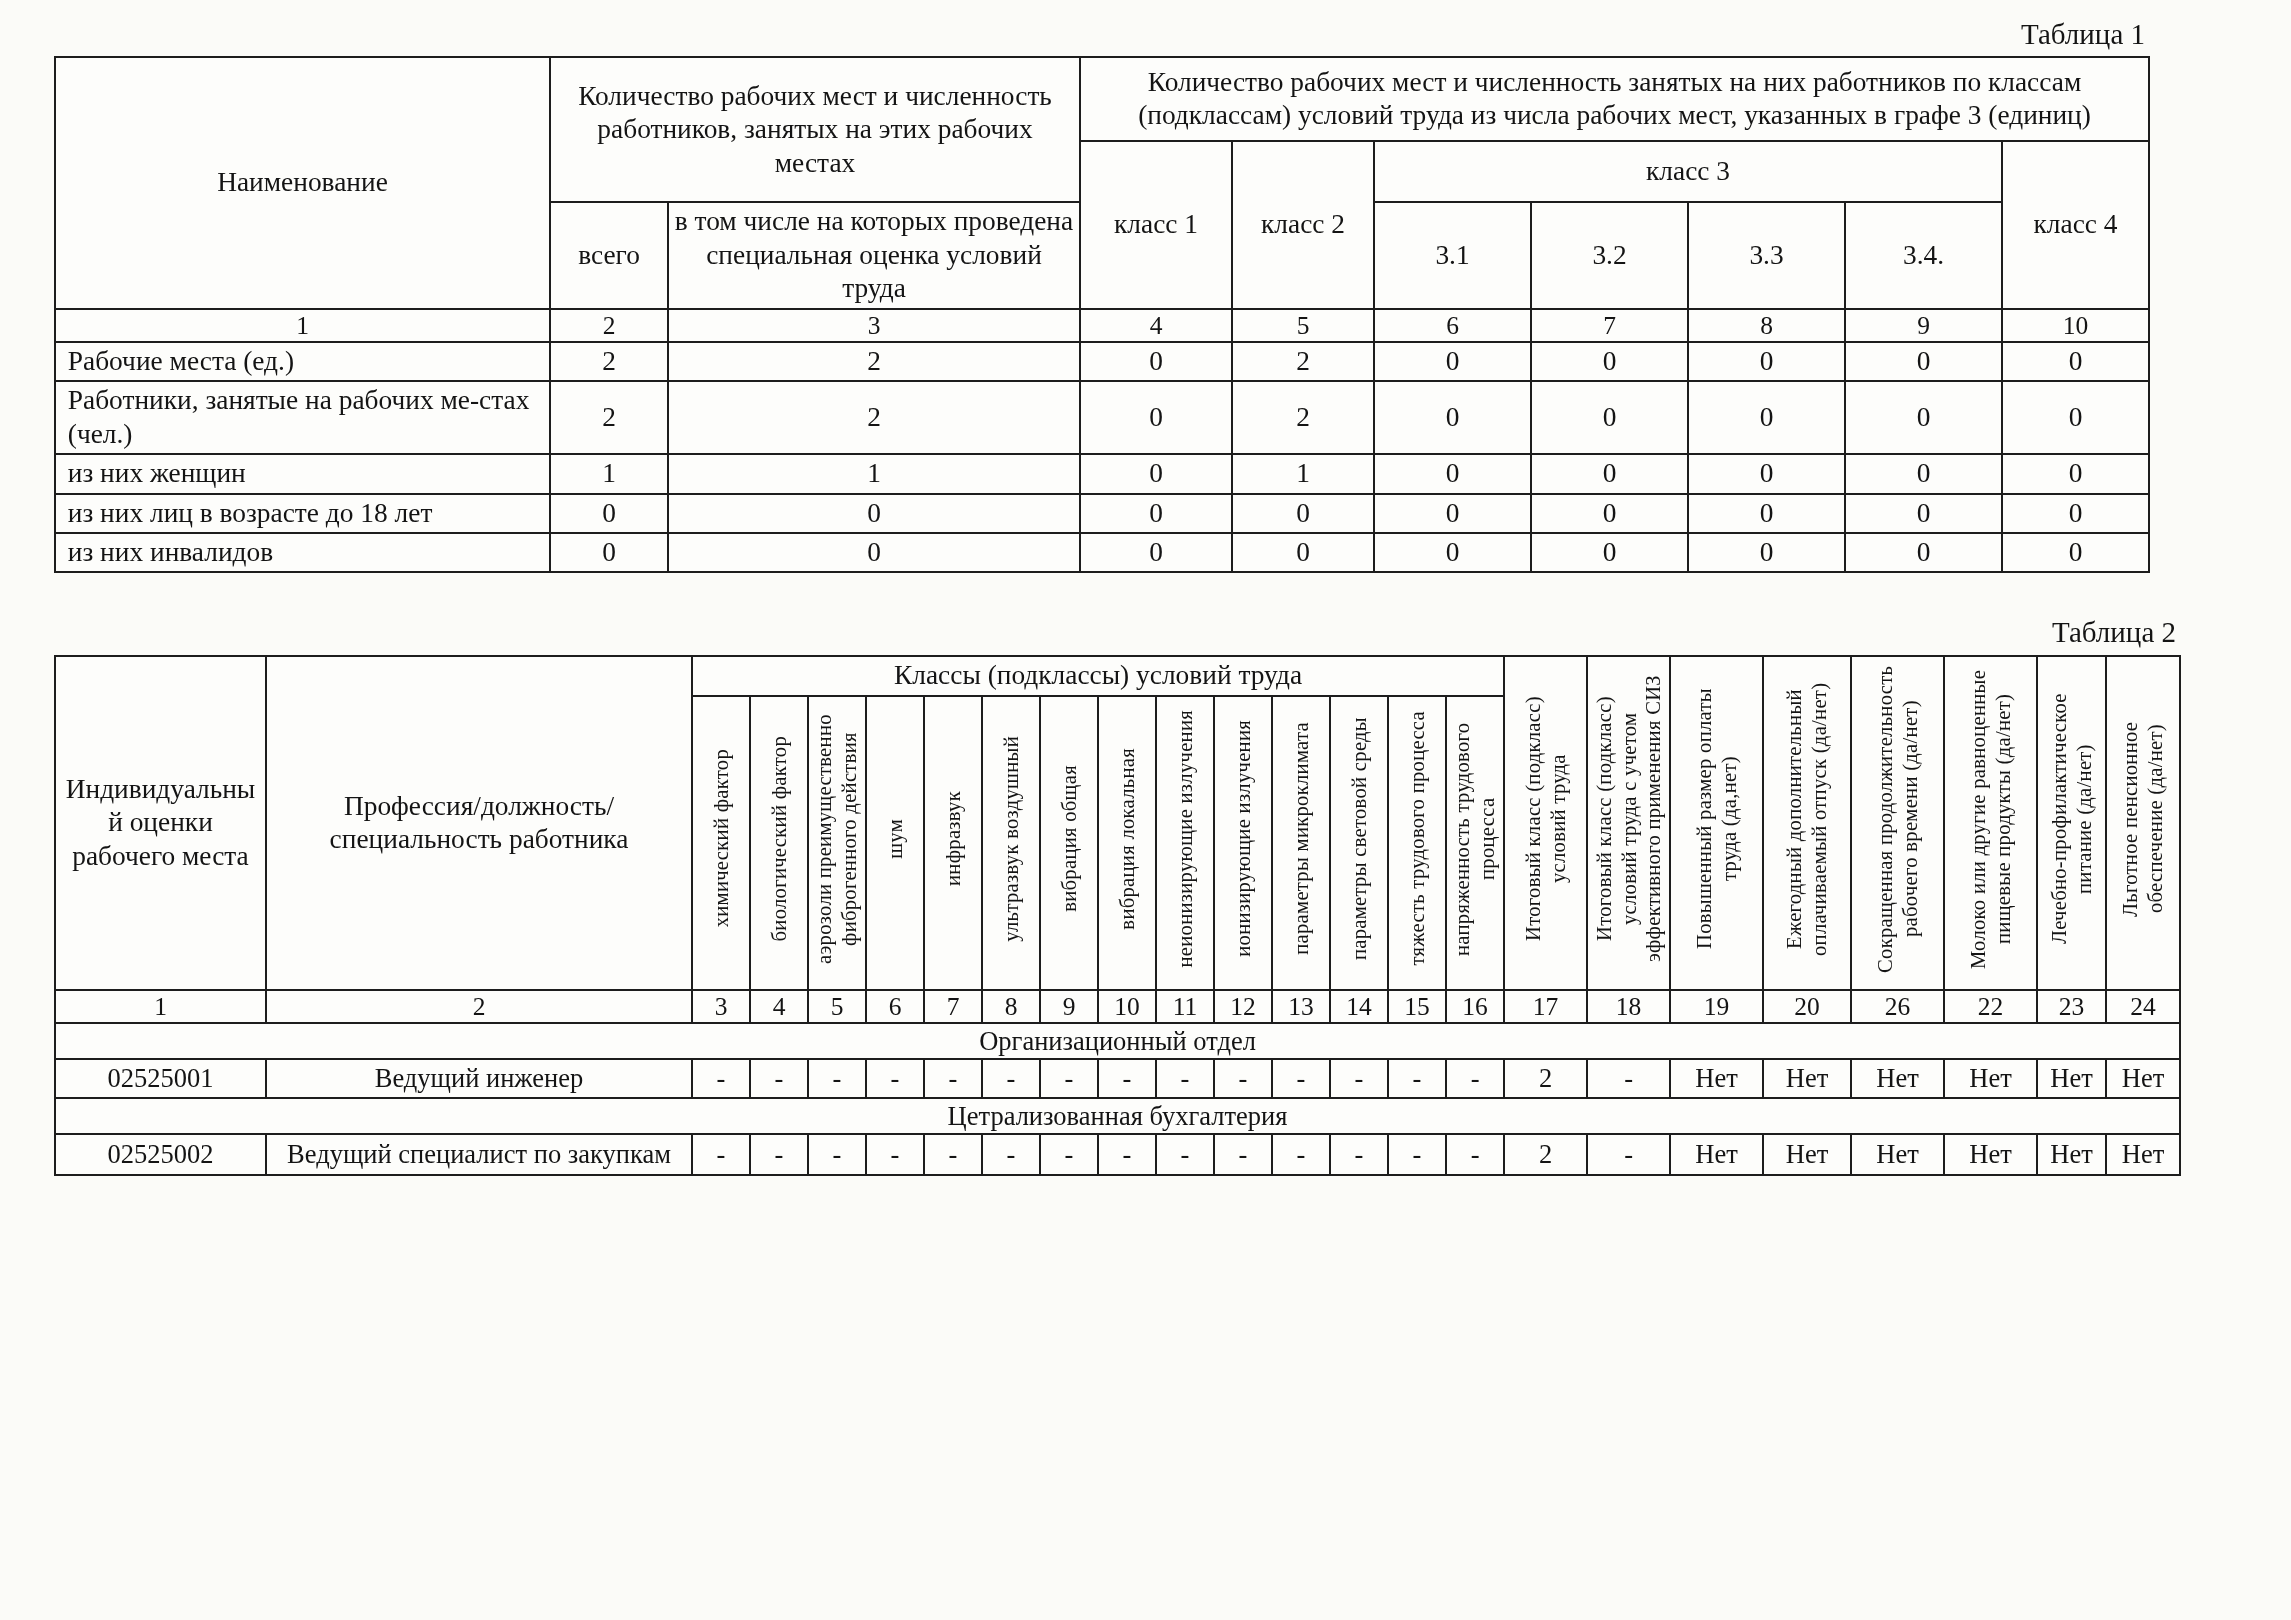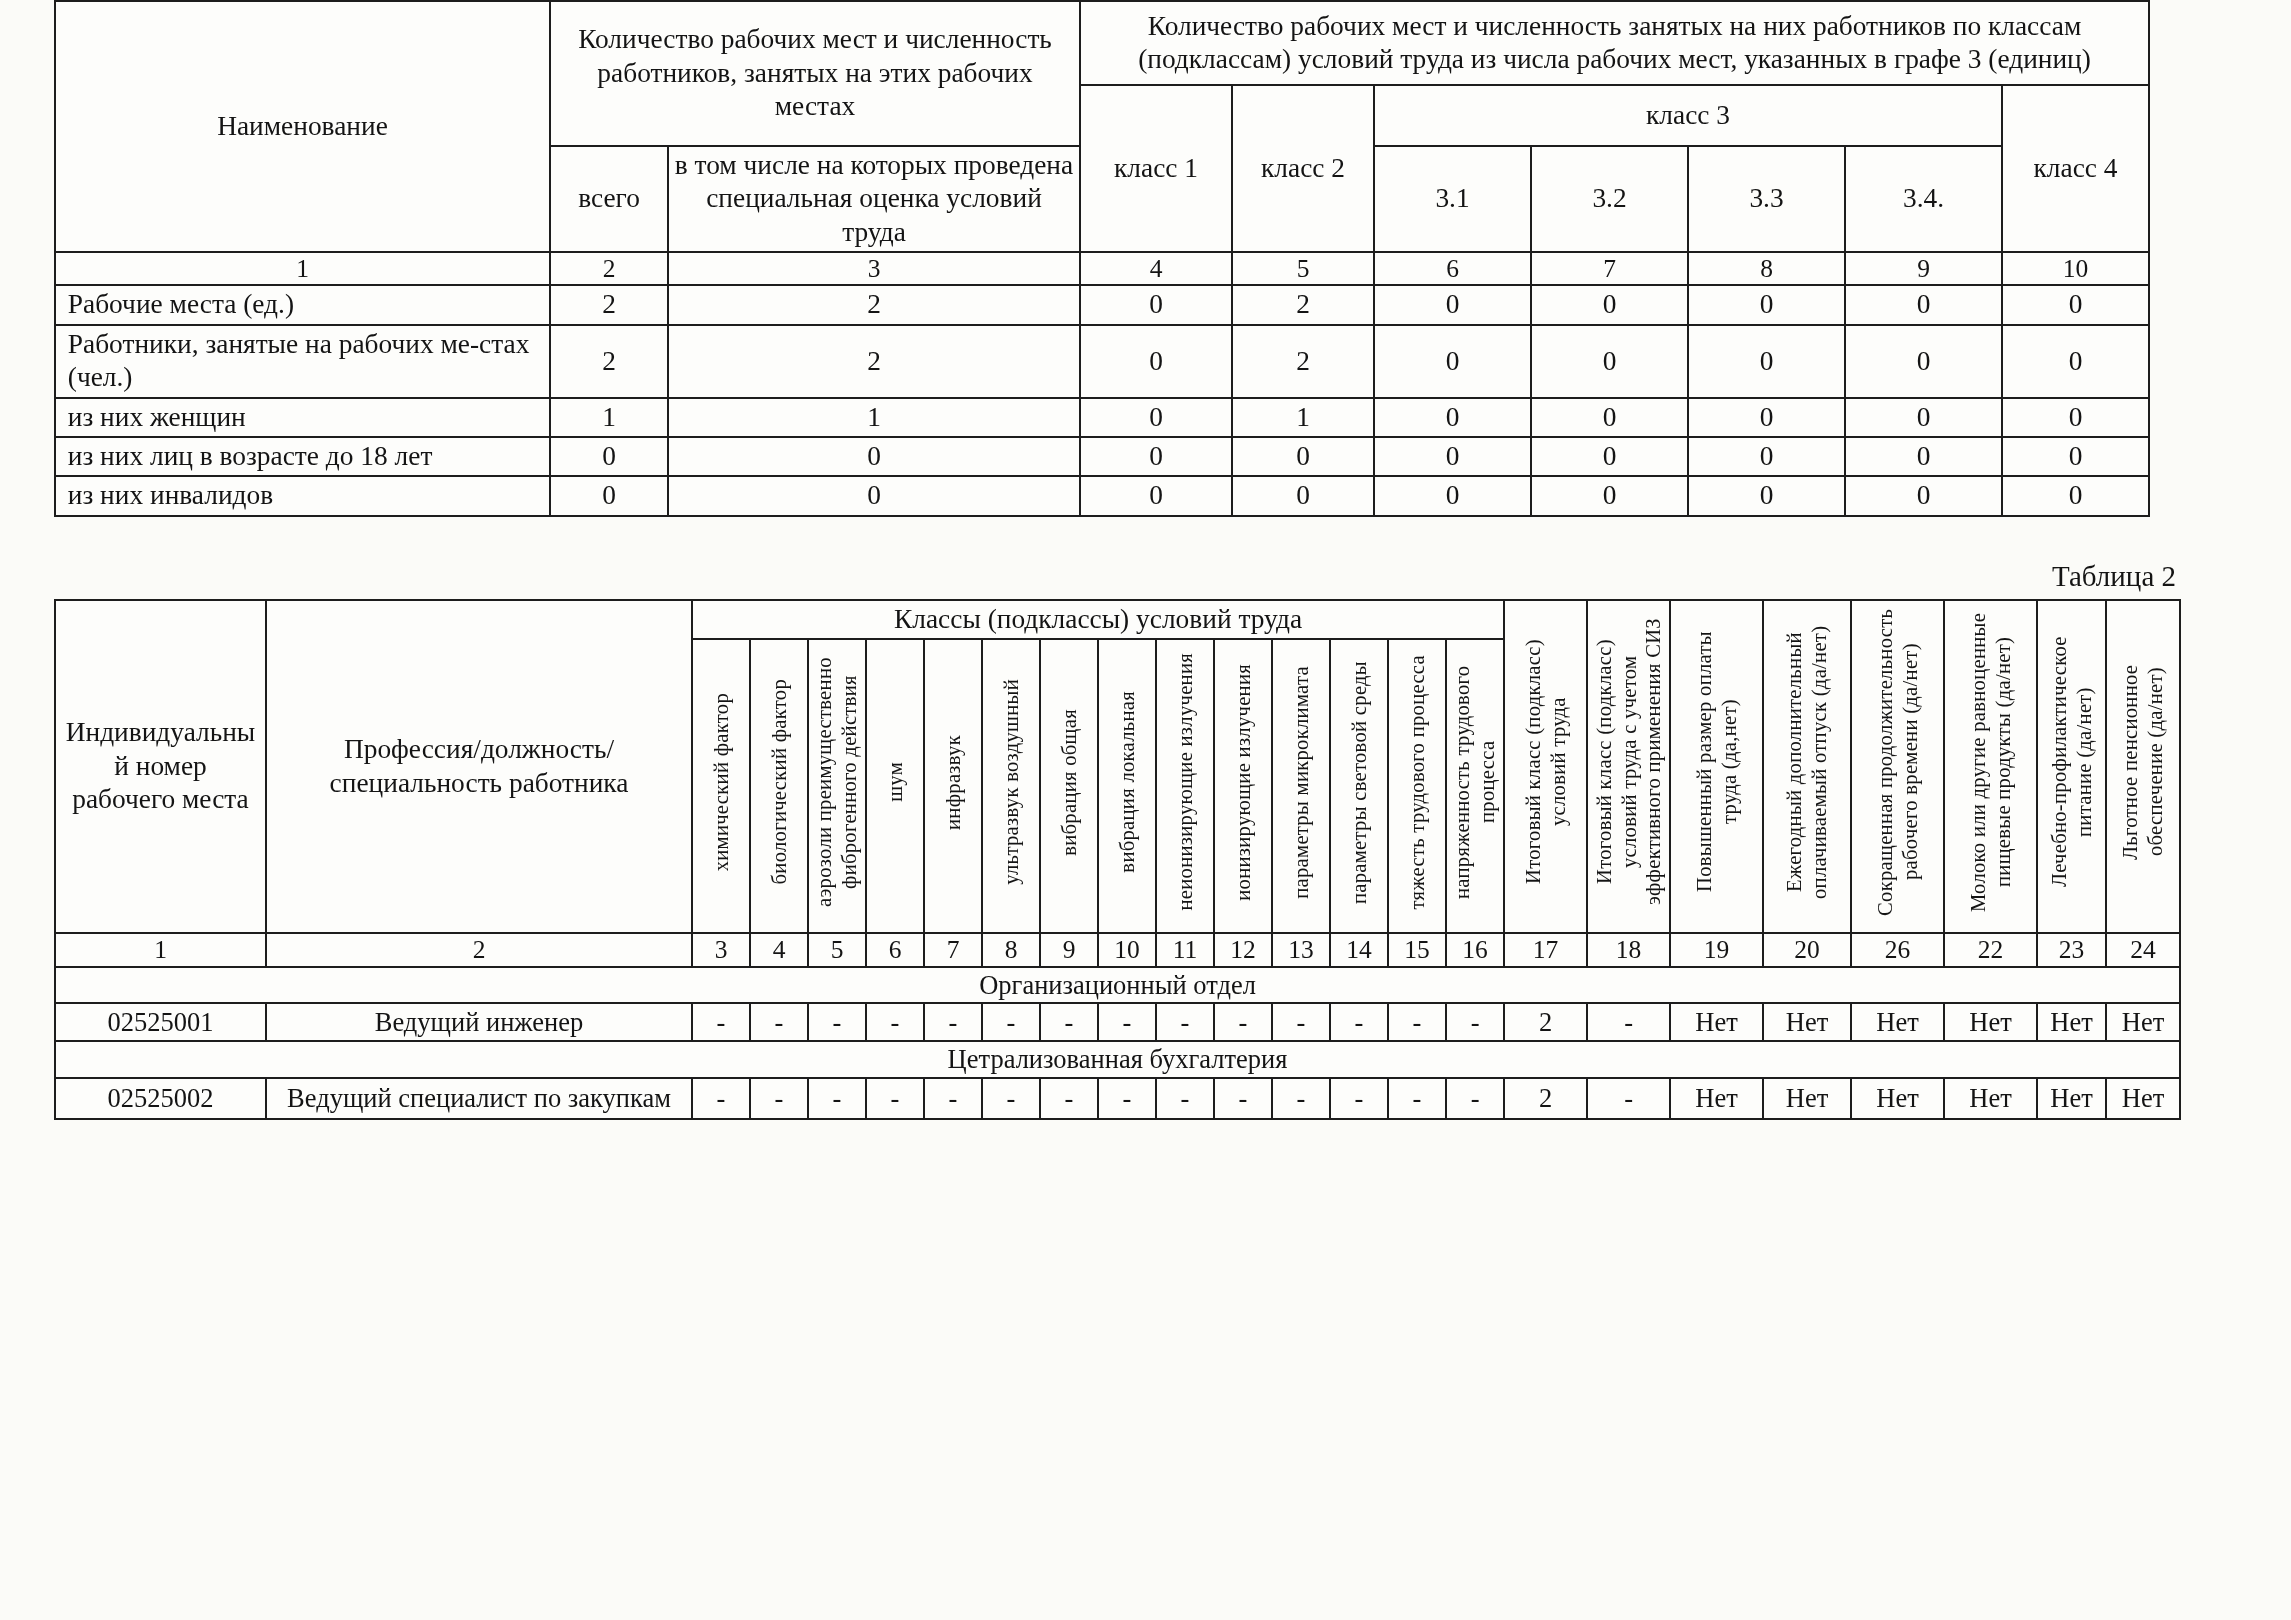--- a/index.html
+++ b/index.html
@@ -79,20 +79,21 @@
     padding:0 45px 2.9px 13.7px;
   }
 </style>
 </head>
 <body>
 
 <div class="page">
 
 
 
+  <div class="tcap cap1">Таблица 1</div>
 
   <table id="table1">
     <colgroup>
       <col style="width:495px">
         <col style="width:118px">
         <col style="width:412px">
       <col style="width:152px">
         <col style="width:142px">
       <col style="width:157px">
         <col style="width:157px">
@@ -219,21 +220,21 @@
         <col style="width:83px">
         <col style="width:93px">
         <col style="width:88px">
       <col style="width:93px">
         <col style="width:93px">
         <col style="width:69px">
         <col style="width:74px">
     </colgroup>
     <tbody>
         <tr style="height:35px">
-      <td rowspan="2">Индивидуальный номер рабочего места</td>
+      <td rowspan="2">Индивидуальный оценки рабочего места</td>
       <td rowspan="2">Профессия/должность/специальность работника</td>
       <td colspan="14">Классы (подклассы) условий труда</td>
       <td rowspan="2" class="vert"><span class="rot rot-tall">Итоговый класс (подкласс) условий труда</span></td>
       <td rowspan="2" class="vert"><span class="rot rot-tall">Итоговый класс (подкласс) условий труда с учетом эффективного применения СИЗ</span></td>
       <td rowspan="2" class="vert"><span class="rot rot-tall">Повышенный размер оплаты труда (да,нет)</span></td>
       <td rowspan="2" class="vert"><span class="rot rot-tall">Ежегодный дополнительный оплачиваемый отпуск (да/нет)</span></td>
       <td rowspan="2" class="vert"><span class="rot rot-tall">Сокращенная продолжительность рабочего времени (да/нет)</span></td>
       <td rowspan="2" class="vert"><span class="rot rot-tall">Молоко или другие равноценные пищевые продукты (да/нет)</span></td>
       <td rowspan="2" class="vert"><span class="rot rot-tall">Лечебно-профилактическое питание (да/нет)</span></td>
       <td rowspan="2" class="vert"><span class="rot rot-tall">Льготное пенсионное обеспечение (да/нет)</span></td>

